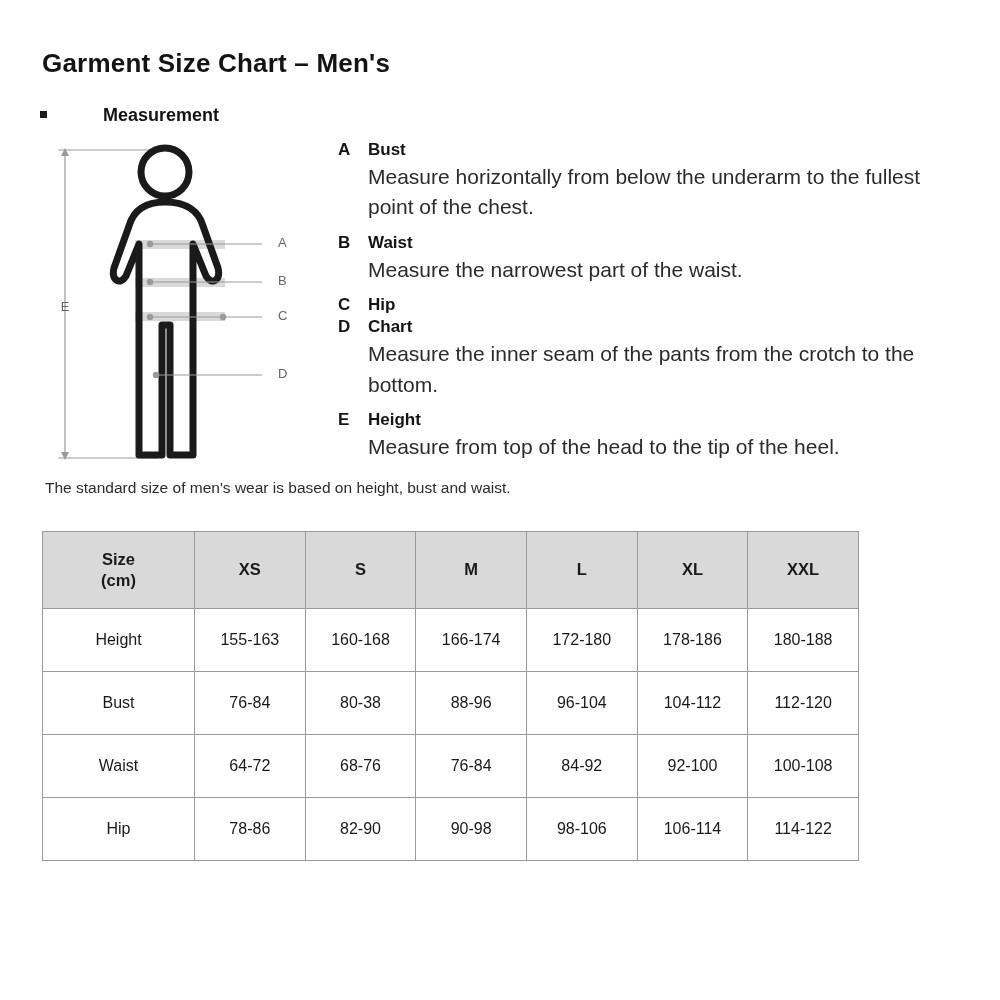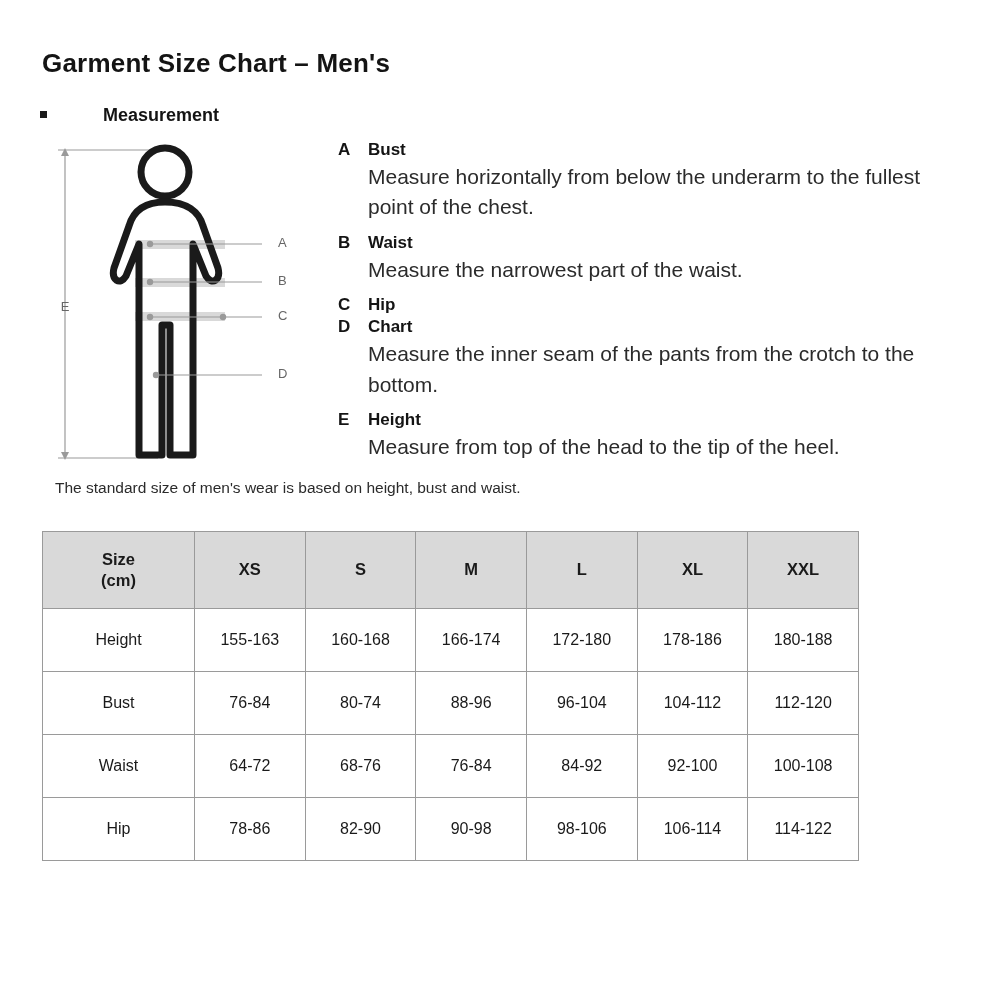--- a/index.html
+++ b/index.html
@@ -96,21 +96,21 @@
     color: #2b2b2b;
     line-height: 1.45;
     margin: 0 0 10px 30px;
     max-width: 650px;
   }
 
   
   .chart-note {
     font-size: 15.5px;
     color: #2b2b2b;
-    margin: 6px 0 0 15px;
+    margin: 6px 0 0 5px;
   }
 
   
   table.size-table {
     border-collapse: collapse;
     margin-top: 34px;
     margin-left: 2px;
     width: 817px;
     table-layout: fixed;
   }
@@ -276,21 +276,21 @@
         <td>155-163</td>
         <td>160-168</td>
         <td>166-174</td>
         <td>172-180</td>
         <td>178-186</td>
         <td>180-188</td>
       </tr>
       <tr>
         <td class="row-label">Bust</td>
         <td>76-84</td>
-        <td>80-74</td>
+        <td>80-38</td>
         <td>88-96</td>
         <td>96-104</td>
         <td>104-112</td>
         <td>112-120</td>
       </tr>
       <tr>
         <td class="row-label">Waist</td>
         <td>64-72</td>
         <td>68-76</td>
         <td>76-84</td>

